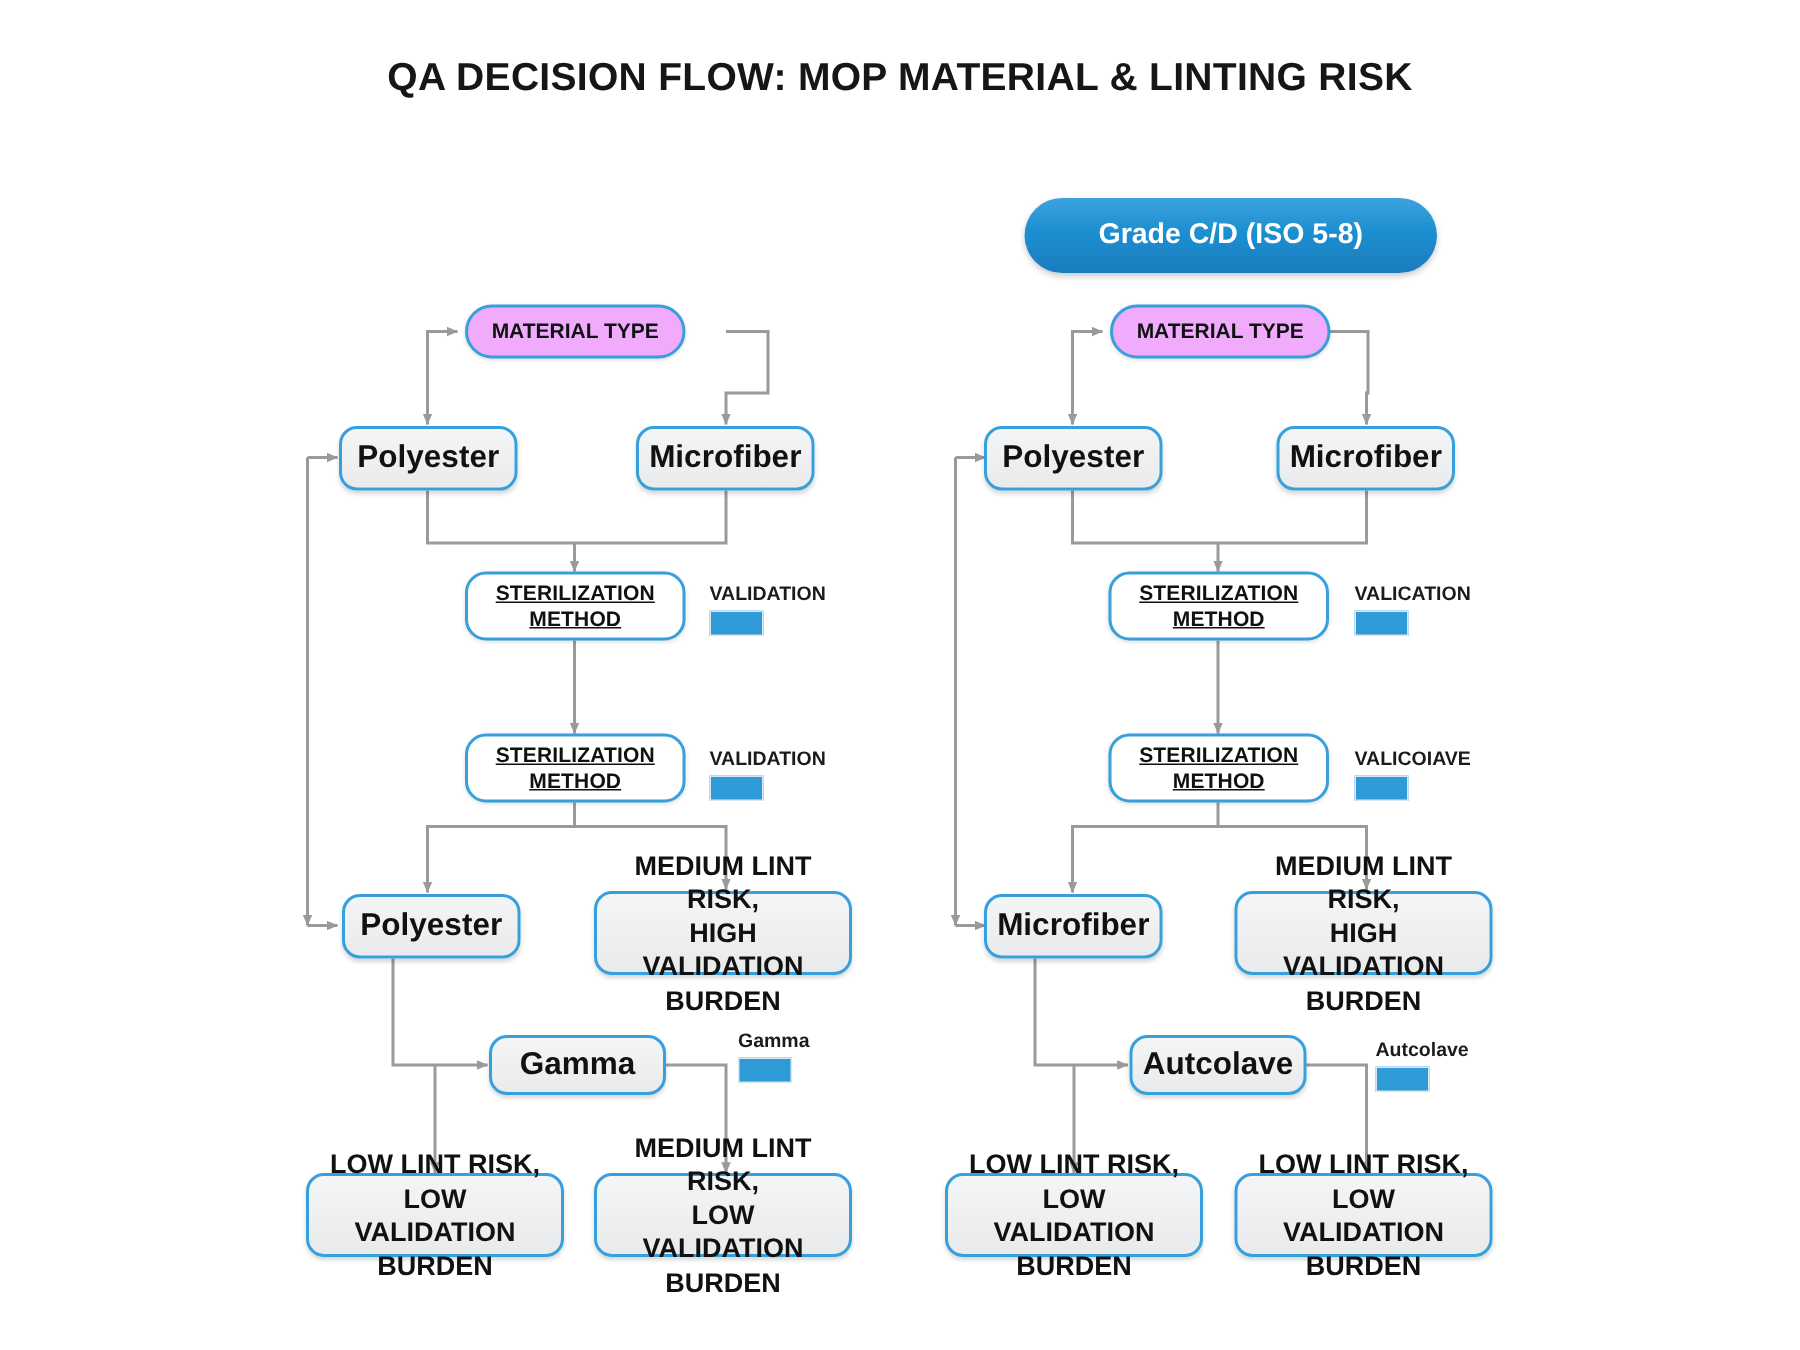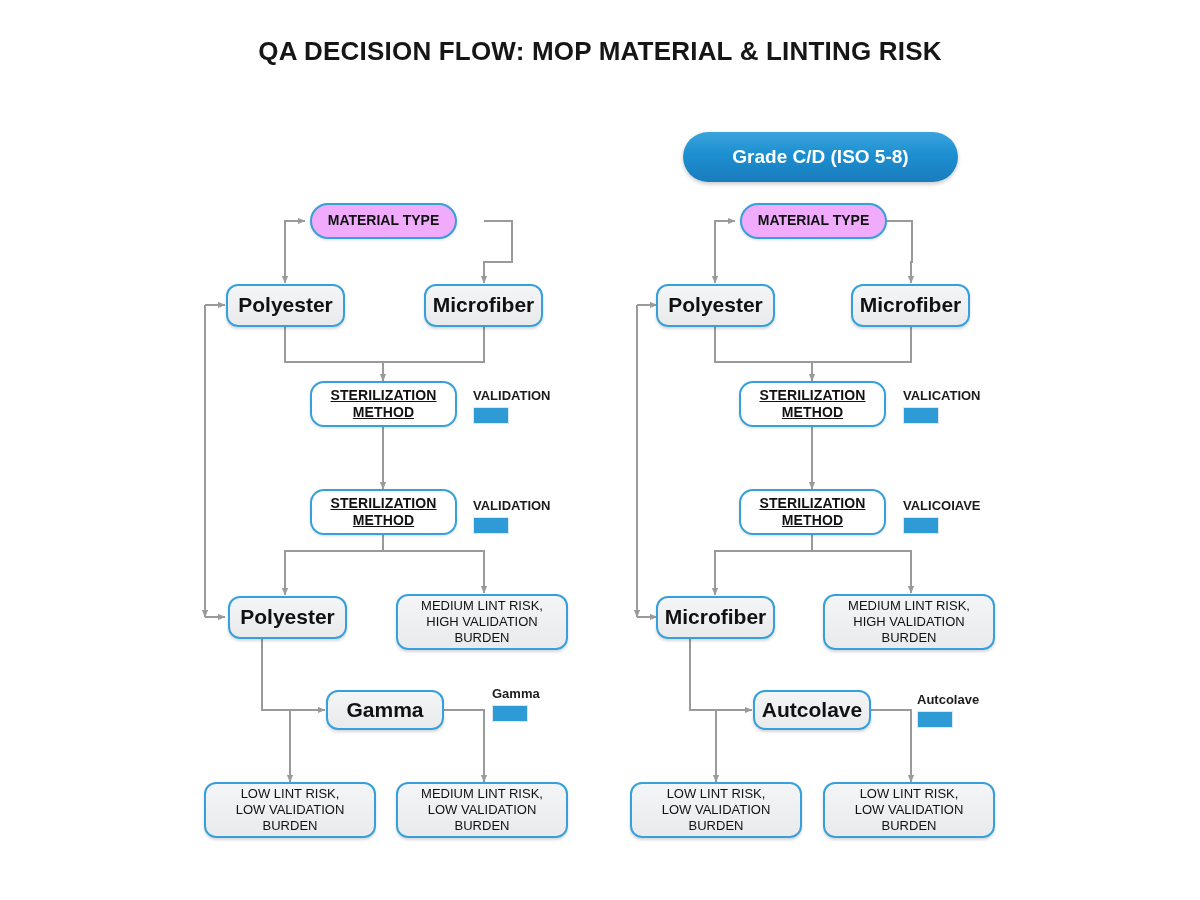--- a/index.html
+++ b/index.html
@@ -47,21 +47,21 @@
     color:#111111;
     line-height:1.25;
   }
   .node.pill{border-radius:22px;background:#f0abfc;box-shadow:0 1px 3px rgba(0,0,0,.14);}
   .node.decision{border-radius:14px;background:#ffffff;box-shadow:0 1px 3px rgba(0,0,0,.14);}
   .node .txt{padding:0 8px;white-space:pre-line;}
 
   .t-cap{font-size:14px;font-weight:bold;}
   .t-mat{font-size:21px;font-weight:bold;}
   .t-ster{font-size:14px;font-weight:bold;text-decoration:underline;}
-  .t-out{font-size:13px;font-weight:normal;text-align:center;}
+  .t-out{font-size:18px;font-weight:bold;text-align:center;}
   .t-ster-tight{letter-spacing:.1px;}
 
   
   .legend{position:absolute;}
   .legend .lbl{
     font-size:13px;font-weight:bold;color:#1b1b1b;
     white-space:nowrap;margin-bottom:4px;
   }
   .legend .sw{
     width:34px;height:15px;

